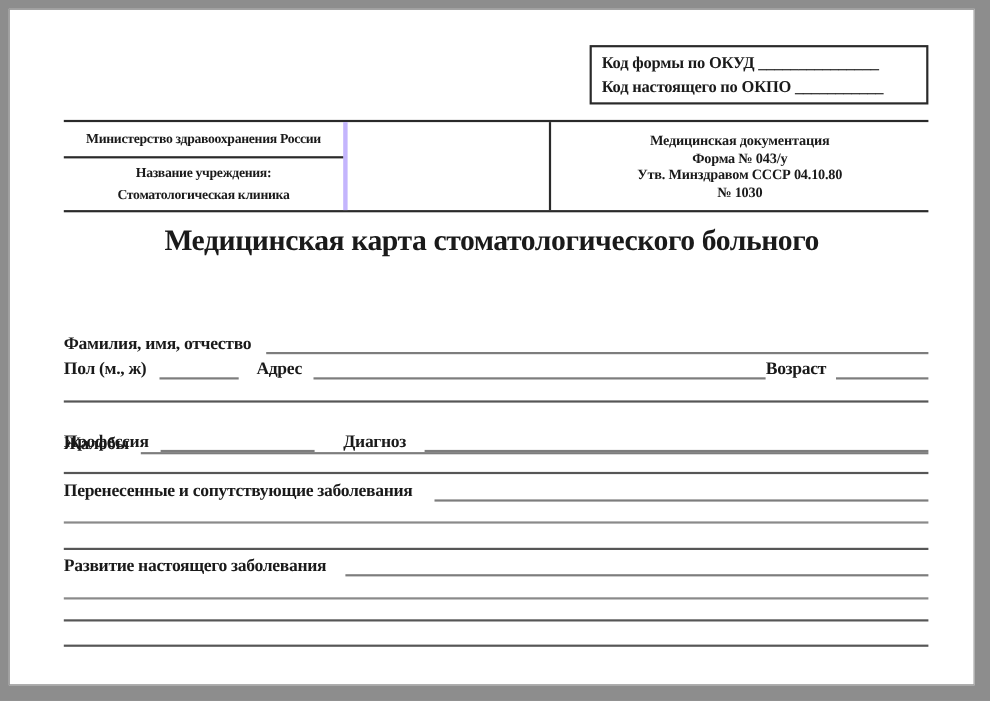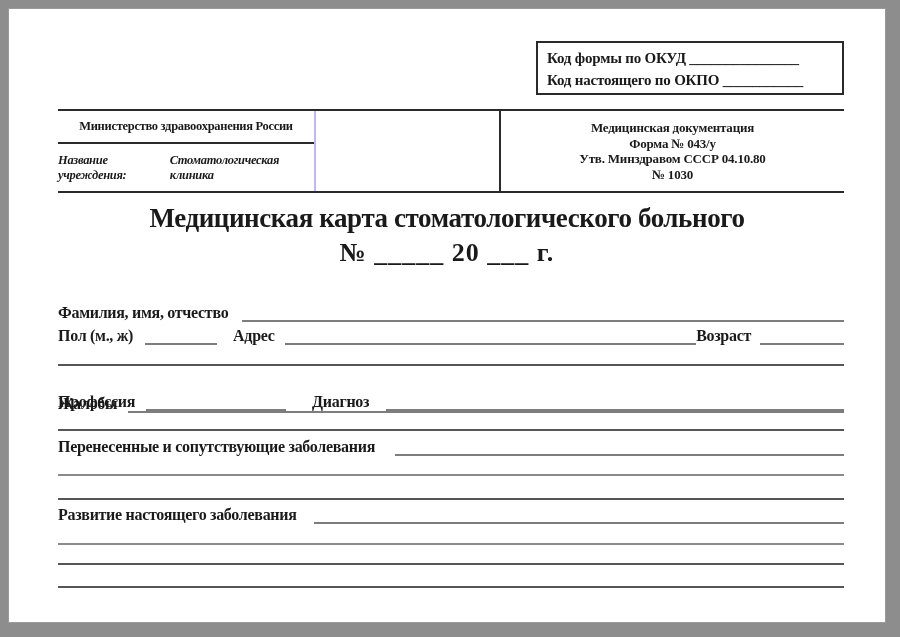--- a/index.html
+++ b/index.html
@@ -17,28 +17,28 @@
     position:absolute;left:527px;top:32px;width:308px;height:54px;
     border:2px solid #2a2a2a;box-sizing:border-box;
     padding:4px 0 11px 9px;font-size:15px;line-height:22px;letter-spacing:-0.2px;
   }
   
   .hdr{
     position:absolute;left:49px;top:100px;width:786px;height:84px;
     border-top:2px solid #2a2a2a;border-bottom:2px solid #2a2a2a;
     box-sizing:border-box;display:flex;
   }
-  .hdr-left{width:258px;border-right:2px solid #c4b5fd;box-sizing:border-box;
+  .hdr-left{width:258px;border-right:4px solid #c4b5fd;box-sizing:border-box;
     display:flex;flex-direction:column;}
   .hdr-left-top{height:33px;border-bottom:2px solid #2a2a2a;box-sizing:border-box;
     display:flex;align-items:center;justify-content:center;
     font-size:12.5px;letter-spacing:-0.3px;text-align:center;}
-  .hdr-left-bottom{flex:1;display:flex;flex-direction:row;
+  .hdr-left-bottom{flex:1;display:flex;flex-direction:column;
     justify-content:space-evenly;align-items:center;
-    font-size:12.5px;letter-spacing:-0.3px;text-align:left;font-style:italic;}
+    font-size:12.5px;letter-spacing:-0.3px;text-align:center;}
   .hdr-mid{width:185px;border-right:2px solid #2a2a2a;box-sizing:border-box;}
   .hdr-right{flex:1;display:flex;flex-direction:column;justify-content:center;
     align-items:center;font-size:13px;line-height:15.5px;
     letter-spacing:-0.2px;text-align:center;padding-bottom:0;box-sizing:border-box;}
   
   .title{position:absolute;left:0;top:194px;width:100%;text-align:center;
     font-size:27px;letter-spacing:-0.4px;}
   .subtitle{position:absolute;left:0;top:229px;width:100%;text-align:center;
     font-size:26px;letter-spacing:1px;}
   
@@ -74,21 +74,20 @@
       <div class="hdr-mid"></div>
       <div class="hdr-right">
         <div>Медицинская документация</div>
         <div>Форма № 043/у</div>
         <div>Утв. Минздравом СССР 04.10.80</div>
         <div>№ 1030</div>
       </div>
     </div>
 
     <div class="title">Медицинская карта стоматологического больного</div>
-    <div class="subtitle">№ _____ 20 ___ г.</div>
 
     <div class="row" style="top:295px">
       <span class="lbl">Фамилия, имя, отчество</span>
       <span class="fill grow" style="margin-left:14px"></span>
     </div>
 
     <div class="row" style="top:318px">
       <span class="lbl">Пол (м., ж)</span>
       <span class="fill" style="width:72px;margin-left:12px"></span>
       <span class="lbl" style="margin-left:16px">Адрес</span>

